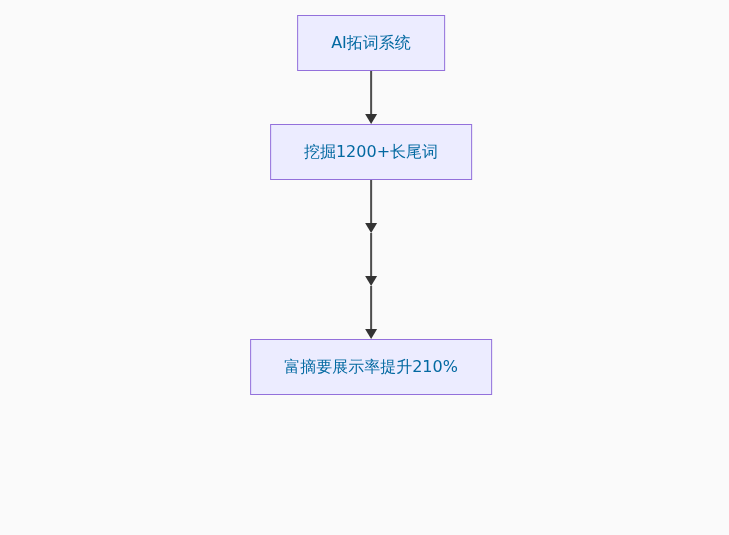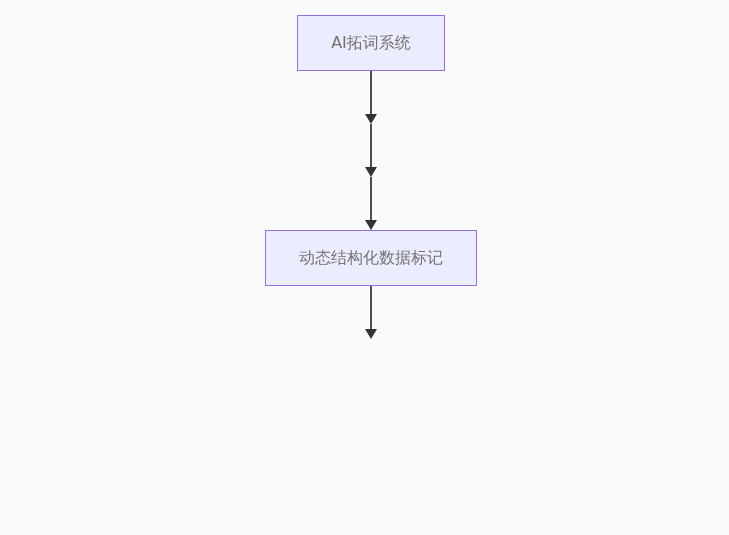--- a/index.html
+++ b/index.html
@@ -19,21 +19,21 @@
     left: 371px;
     top: 15px;
     transform: translateX(-50%);
     display: flex;
     flex-direction: column;
     align-items: center;
   }
   .flow-node {
     background: #ECECFF;
     border: 1.5px solid #9370DB;
-    color: #737373;
+    color: #0369a1;
     font-size: 16px;
     line-height: 20px;
     padding: 17px 33px;
     text-align: center;
     white-space: nowrap;
     box-sizing: border-box;
   }
   .flow-arrow {
     display: flex;
     flex-direction: column;
@@ -59,33 +59,34 @@
 
 <div class="flowchart">
 
   <div class="flow-node">AI拓词系统</div>
 
   <div class="flow-arrow">
     <div class="arrow-line"></div>
     <div class="arrow-head"></div>
   </div>
 
+  <div class="flow-node">挖掘1200+长尾词</div>
 
   <div class="flow-arrow">
     <div class="arrow-line"></div>
     <div class="arrow-head"></div>
   </div>
 
 
   <div class="flow-arrow">
     <div class="arrow-line"></div>
     <div class="arrow-head"></div>
   </div>
 
-  <div class="flow-node">动态结构化数据标记</div>
 
   <div class="flow-arrow">
     <div class="arrow-line"></div>
     <div class="arrow-head"></div>
   </div>
 
+  <div class="flow-node">富摘要展示率提升210%</div>
 
 </div>
 
 </body></html>

